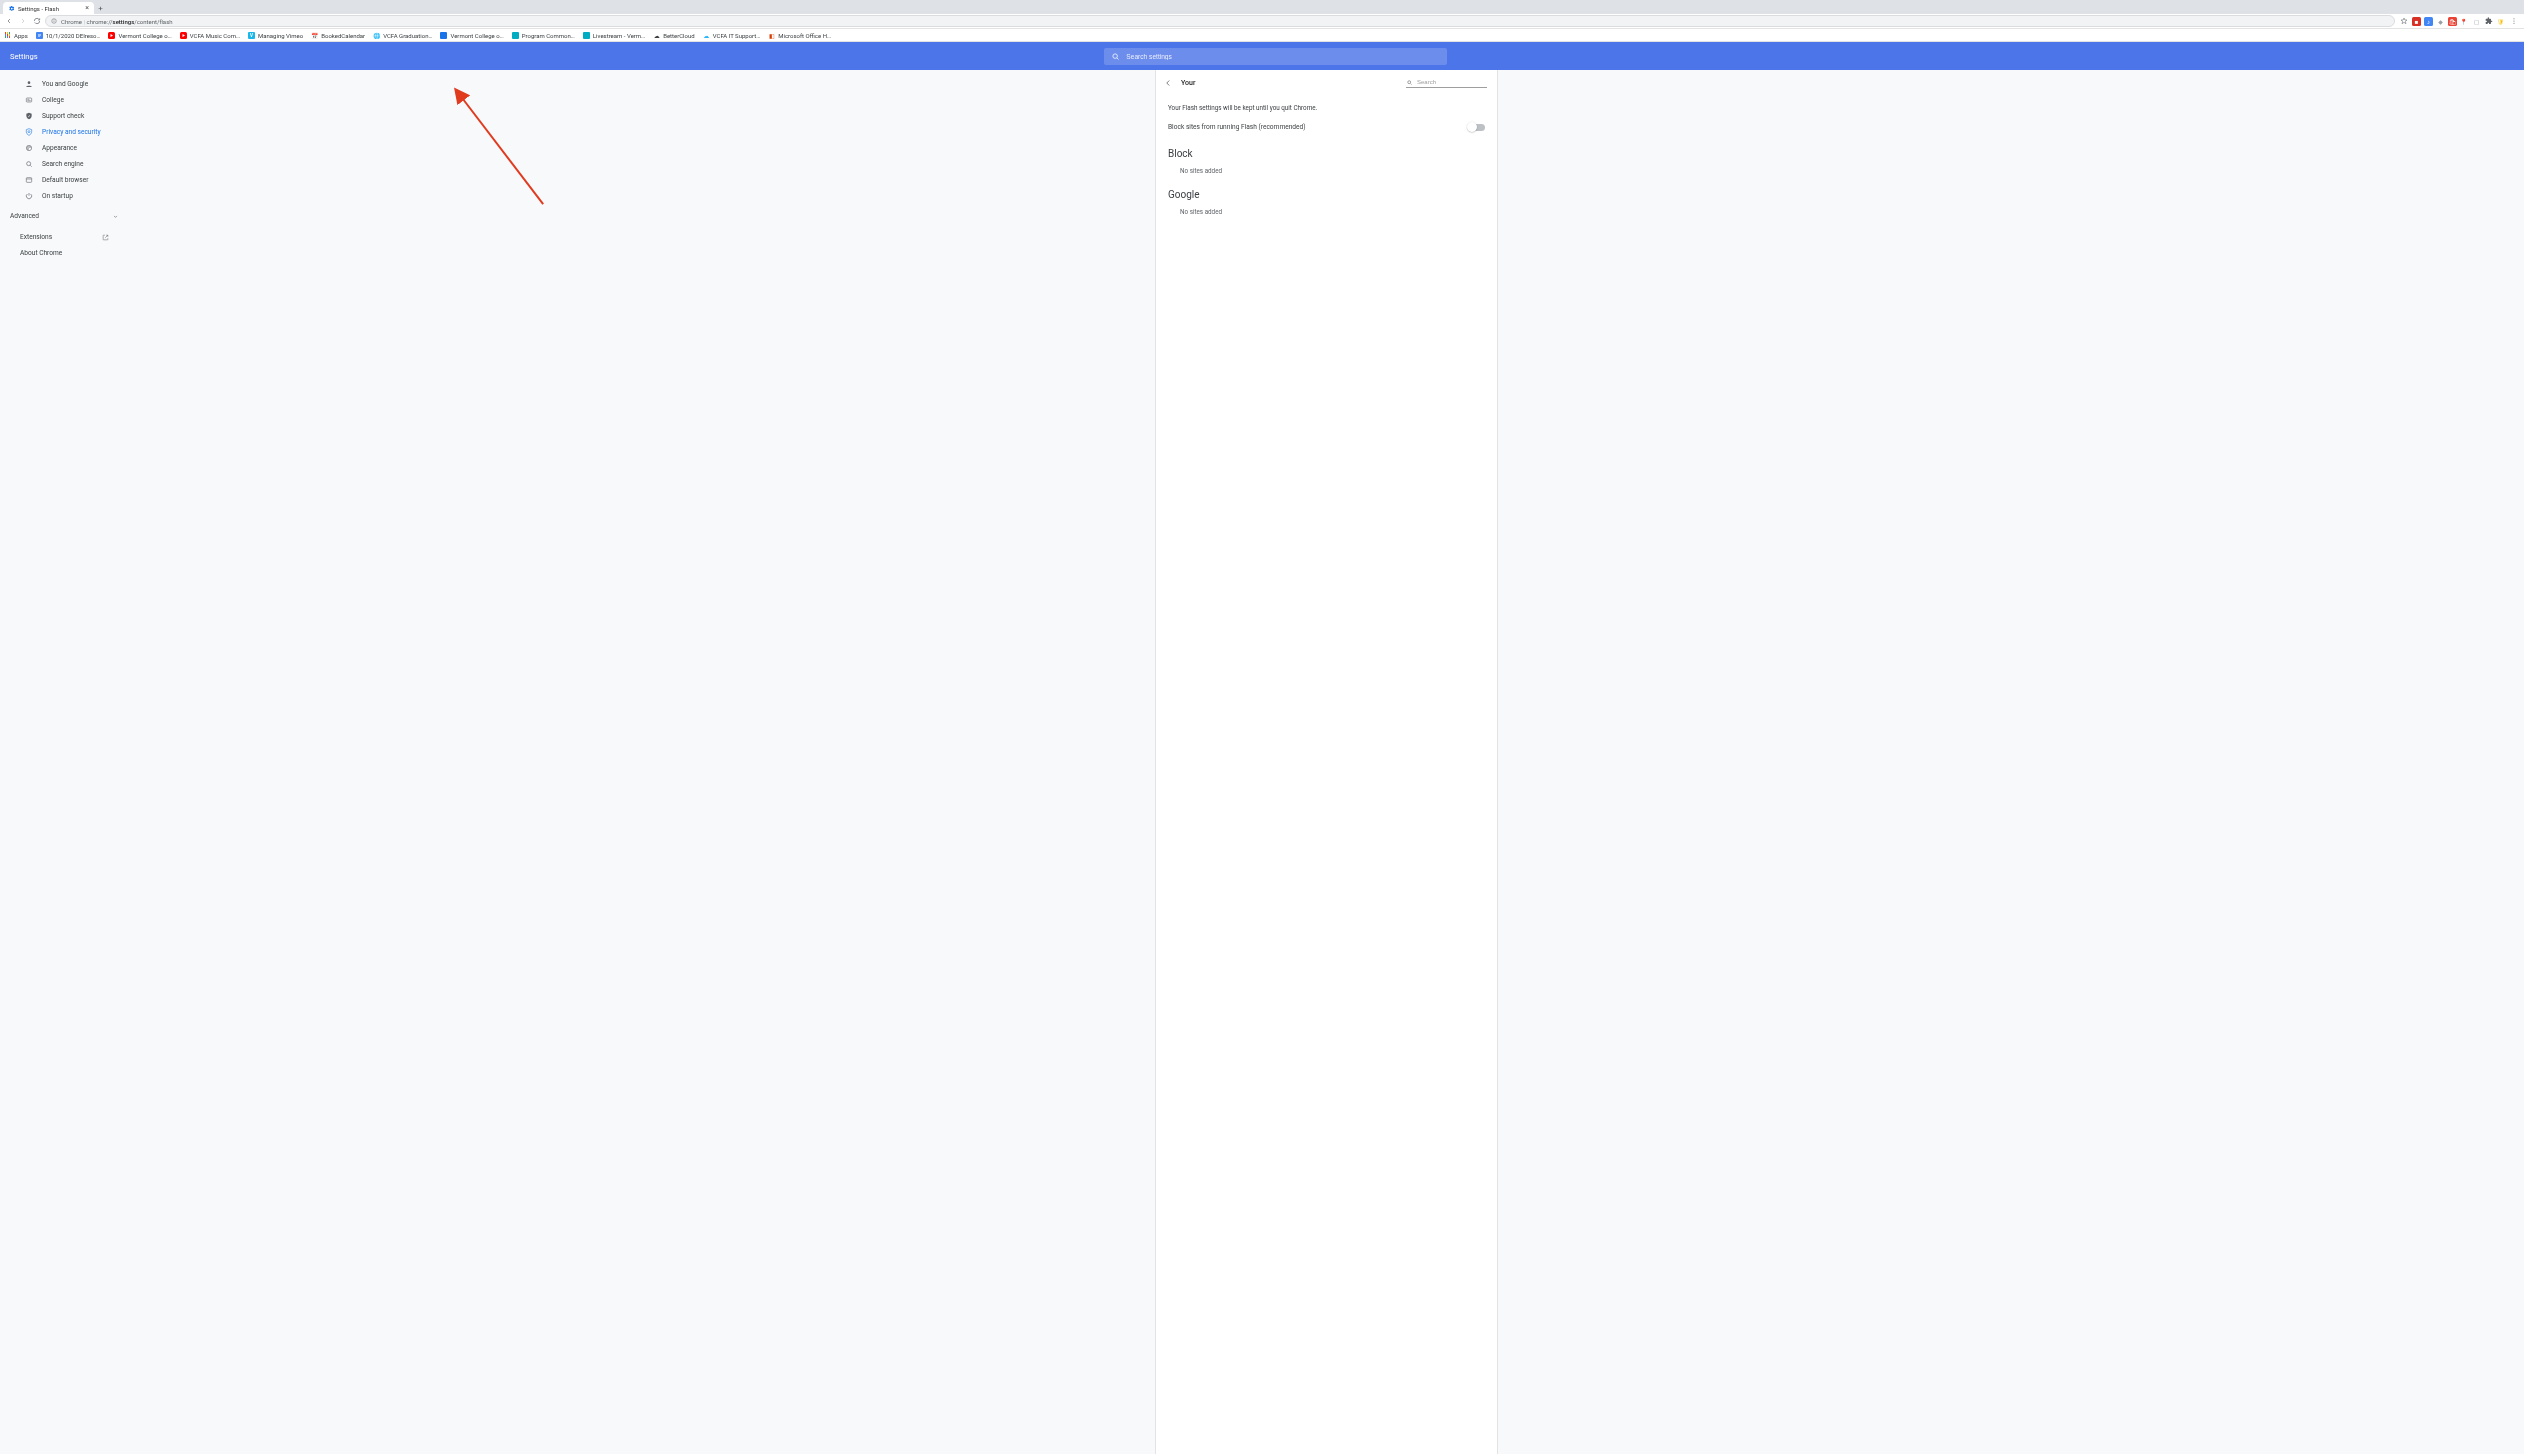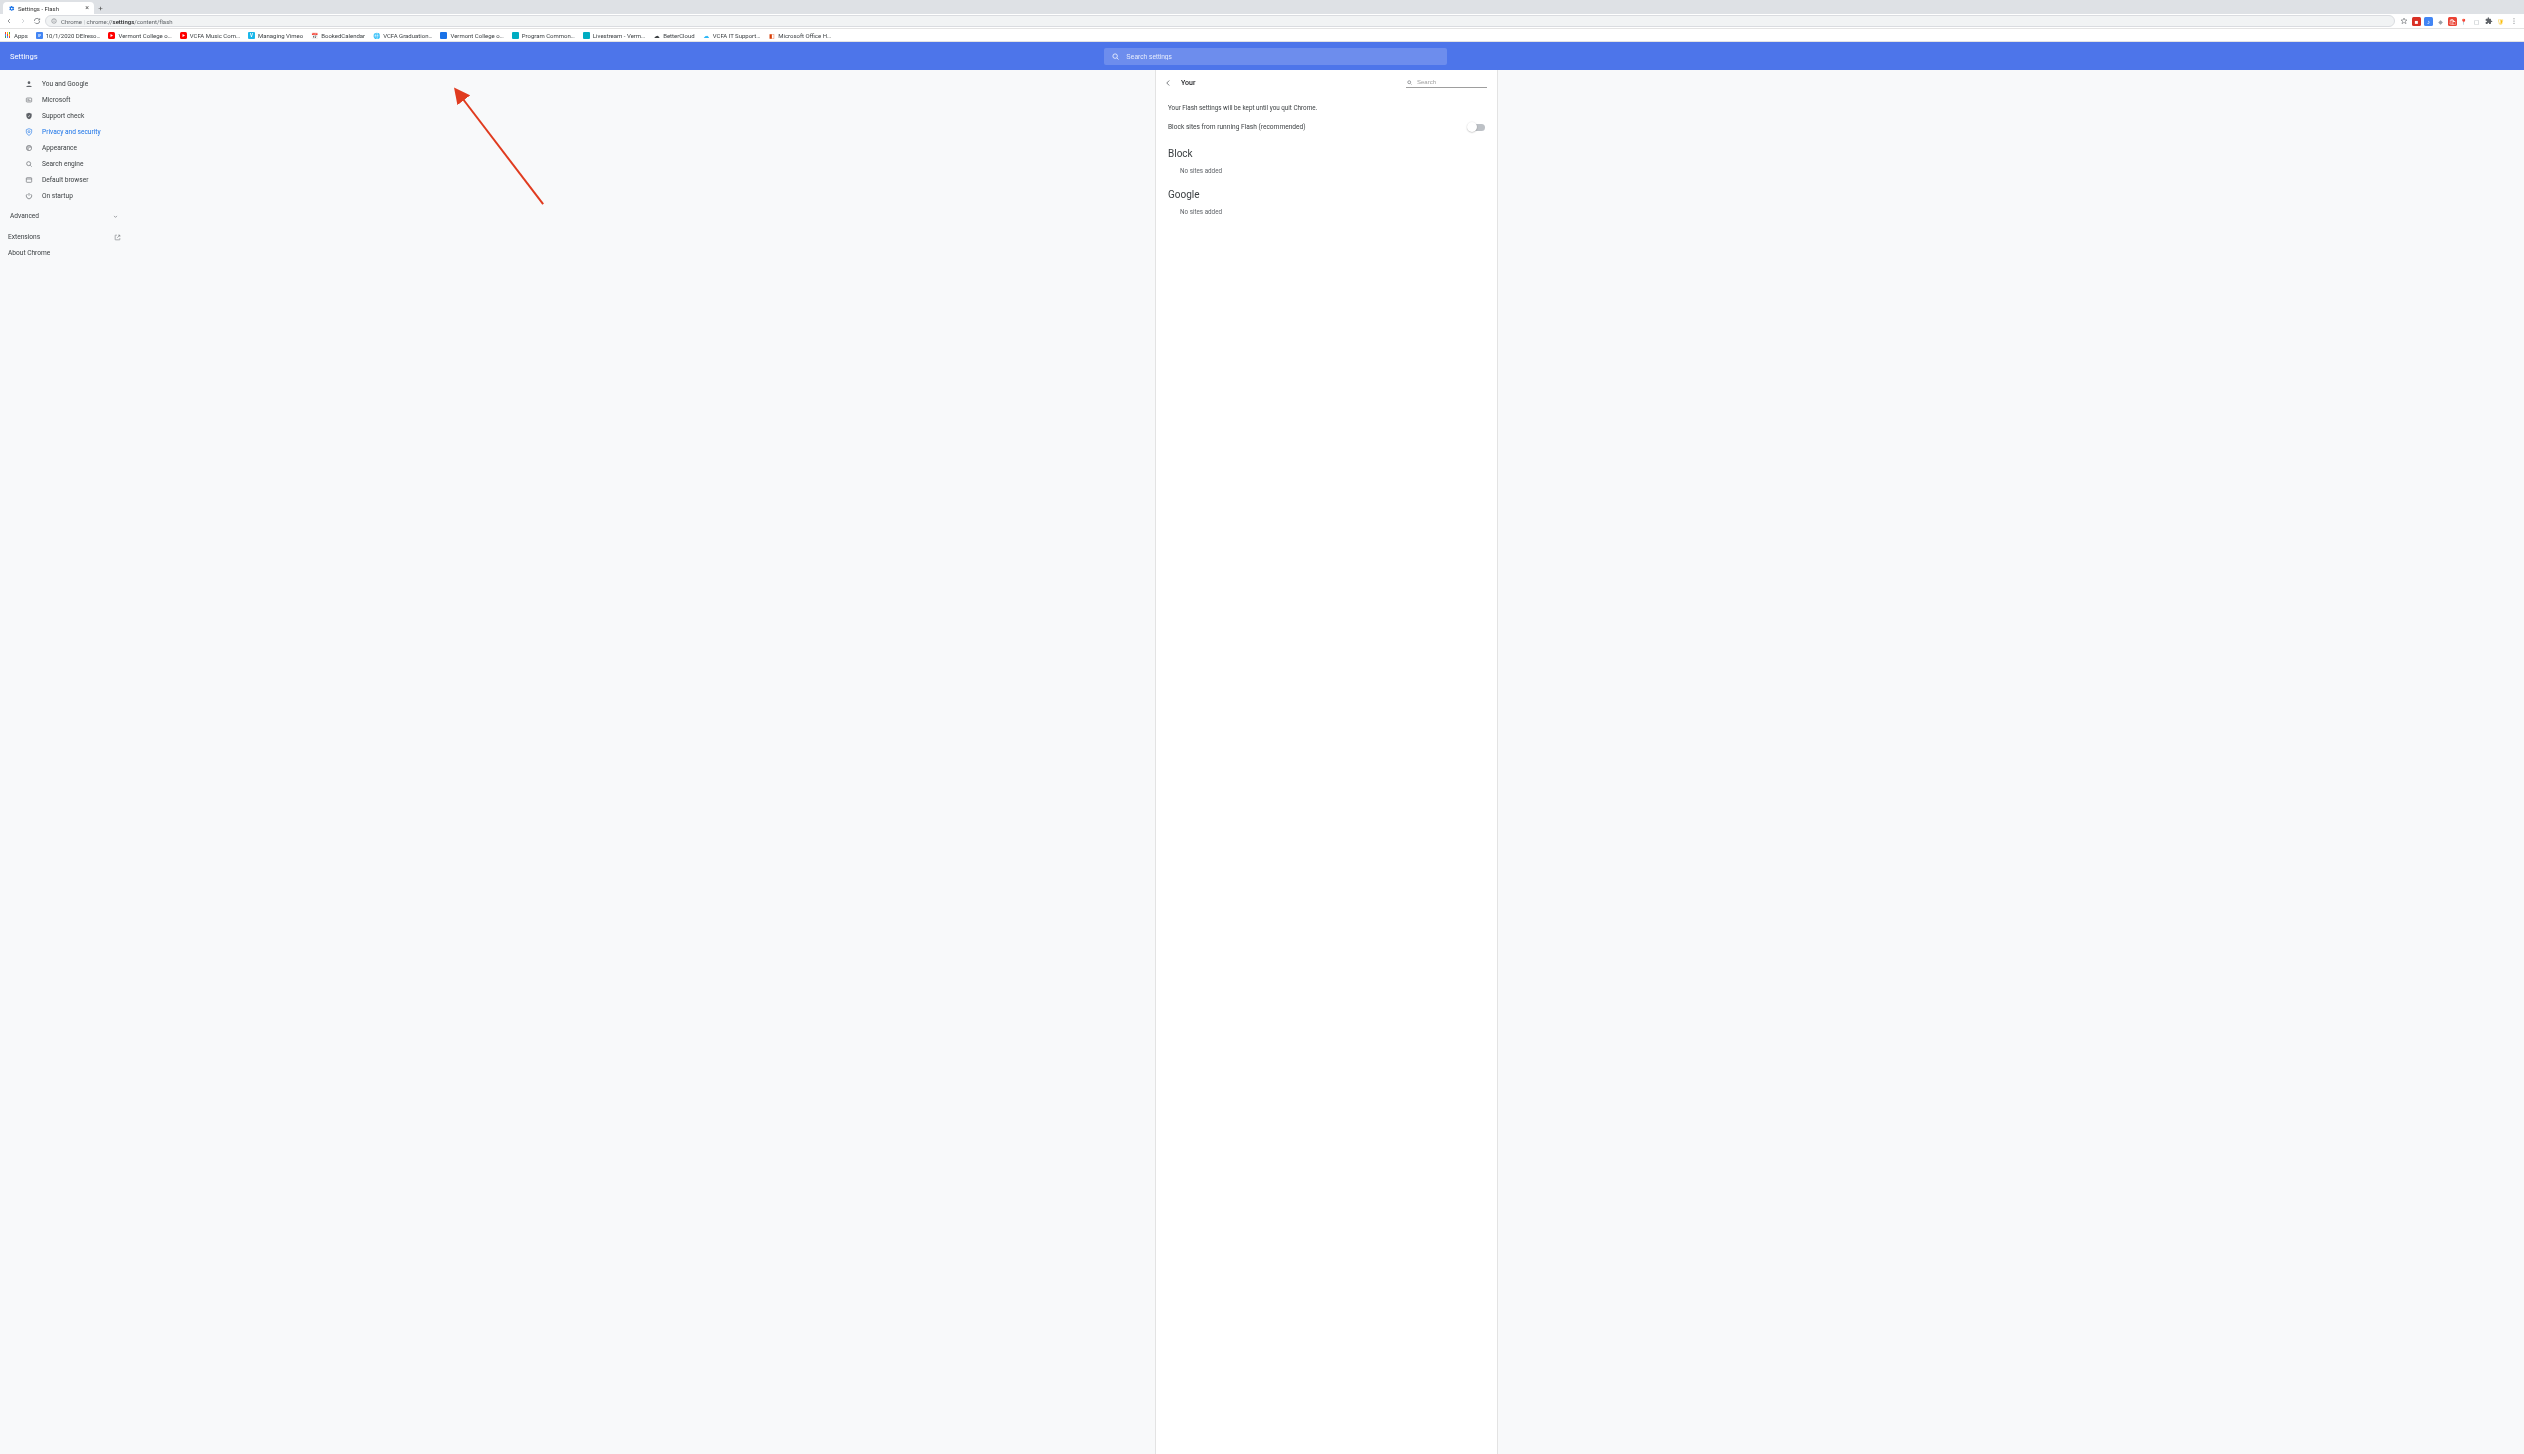--- a/index.html
+++ b/index.html
@@ -52,21 +52,21 @@
 
   
   .main-area { display: flex; height: calc(100% - 14px - 15px - 13px - 28px); background: #f8f9fa; }
 
   
   .sidebar { width: 129px; padding-top: 6px; background: #f8f9fa; }
   .side-item { display: flex; align-items: center; gap: 9px; height: 16px; padding: 0 24px; font-size: 6.6px; color: #3c4043; cursor: pointer; border-top-right-radius: 8px; border-bottom-right-radius: 8px; }
   .side-item.selected { color: #1a73e8; }
   .side-item .s-ico { width: 9px; height: 9px; display:flex; align-items:center; justify-content:center; color:inherit; }
   .side-group { display:flex; align-items:center; justify-content:space-between; padding: 0 10px; height: 18px; font-size: 6.6px; color: #3c4043; cursor:pointer; margin-top:3px;}
-  .side-plain { padding: 0 8px; height: 16px; display:flex; align-items:center; justify-content:space-between; font-size:6.6px; color:#3c4043; cursor:pointer; }
+  .side-plain { padding: 0 20px; height: 16px; display:flex; align-items:center; justify-content:space-between; font-size:6.6px; color:#3c4043; cursor:pointer; }
   .side-plain .ext-arrow { color:#5f6368; }
   .side-sep { margin-top: 4px; }
 
   
   .content-wrap { flex:1; display:flex; justify-content:center; padding-top: 0; }
   .content-card { width: 343px; background: #fff; border-left: 0.5px solid #e3e3e3; border-right: 0.5px solid #e3e3e3; min-height: 100%; padding-bottom: 20px;}
   .card-header { display:flex; align-items:center; justify-content:space-between; padding: 7px 10px 3px 6px; }
   .card-header-left { display:flex; align-items:center; gap: 7px; }
   .card-header-left .back { width:12px; height:12px; display:flex; align-items:center; justify-content:center; color:#5f6368; cursor:pointer; }
   .card-header-left .title { font-size: 7px; color: #202124; font-weight: 500; }
@@ -274,21 +274,21 @@
         </span>
         <span>You and Google</span>
       </div>
       <div class="side-item">
         <span class="s-ico">
           <svg viewBox="0 0 24 24" width="8" height="8" fill="none" stroke="#5f6368" stroke-width="1.8">
             <rect x="4" y="6" width="16" height="12" rx="2"></rect>
             <path d="M7 10h6M7 14h10"></path>
           </svg>
         </span>
-        <span>Microsoft</span>
+        <span>College</span>
       </div>
       <div class="side-item">
         <span class="s-ico">
           <svg viewBox="0 0 24 24" width="8" height="8" fill="#5f6368">
             <path d="M12 2l8 3v6c0 5-3.5 9-8 11-4.5-2-8-6-8-11V5z"></path>
             <path d="M9 12l2 2 4-4" fill="none" stroke="#fff" stroke-width="2"></path>
           </svg>
         </span>
         <span>Support check</span>
       </div>

